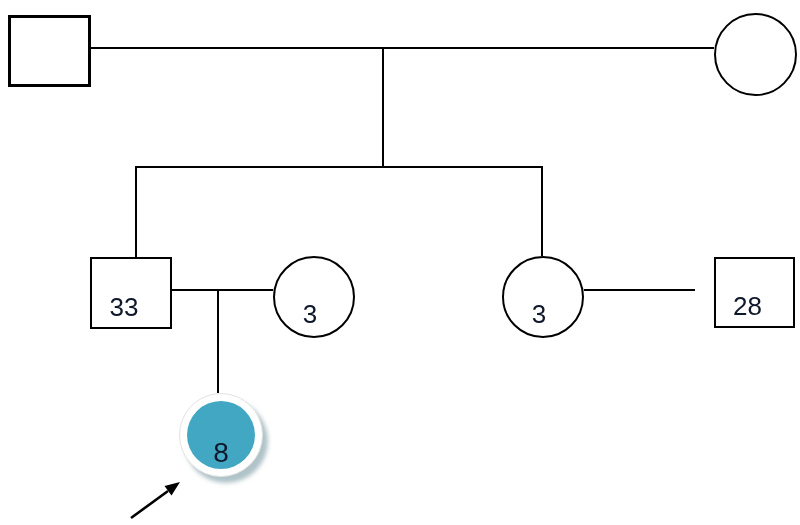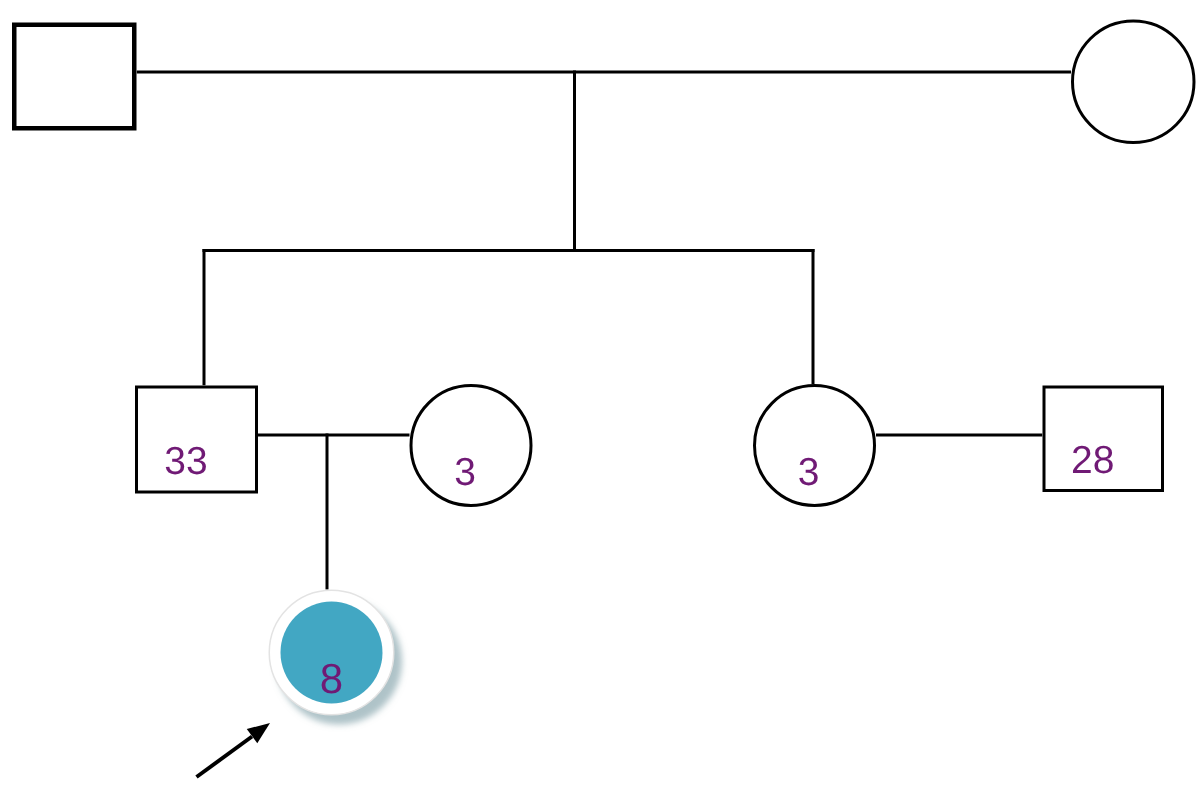--- a/index.html
+++ b/index.html
@@ -32,21 +32,21 @@
   }
   .male.thick {
     border-width: 3px;
   }
   .female {
     border: 2px solid #000000;
     border-radius: 50%;
   }
   .node-label {
     font-size: 26px;
-    color: #701a75;
+    color: #0f172a;
     line-height: 1;
     transform: translate(-7px, -6px);
     margin-top: 39px;
   }
   .female .node-label {
     transform: translate(-4px, -3px);
   }
   
   .proband-outer {
     position: absolute;
@@ -103,21 +103,21 @@
 
   <div class="node male" style="left:90px; top:257px; width:82px; height:72px;">
     <span class="node-label">33</span>
   </div>
   <div class="node female" style="left:273px; top:256px; width:82px; height:82px;">
     <span class="node-label">3</span>
   </div>
   <div class="node female" style="left:502px; top:256px; width:82px; height:82px;">
     <span class="node-label">3</span>
   </div>
-  <div class="node male" style="left:695px; top:257px; width:81px; height:71px;">
+  <div class="node male" style="left:714px; top:257px; width:81px; height:71px;">
     <span class="node-label">28</span>
   </div>
 
   <div class="proband-outer" style="left:179px; top:393px;">
     <div class="proband-inner">
       <span class="node-label">8</span>
     </div>
   </div>
 
   <svg class="arrow-svg" width="70" height="58" viewBox="0 0 70 58">

